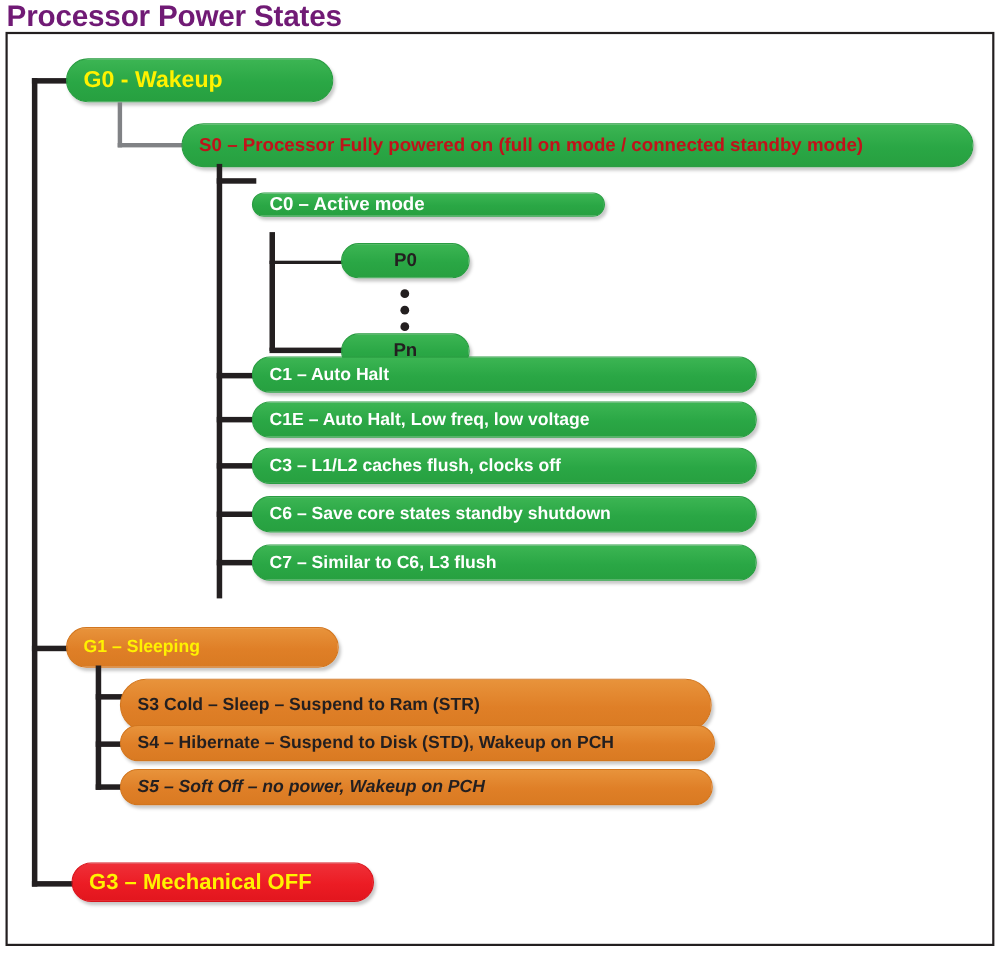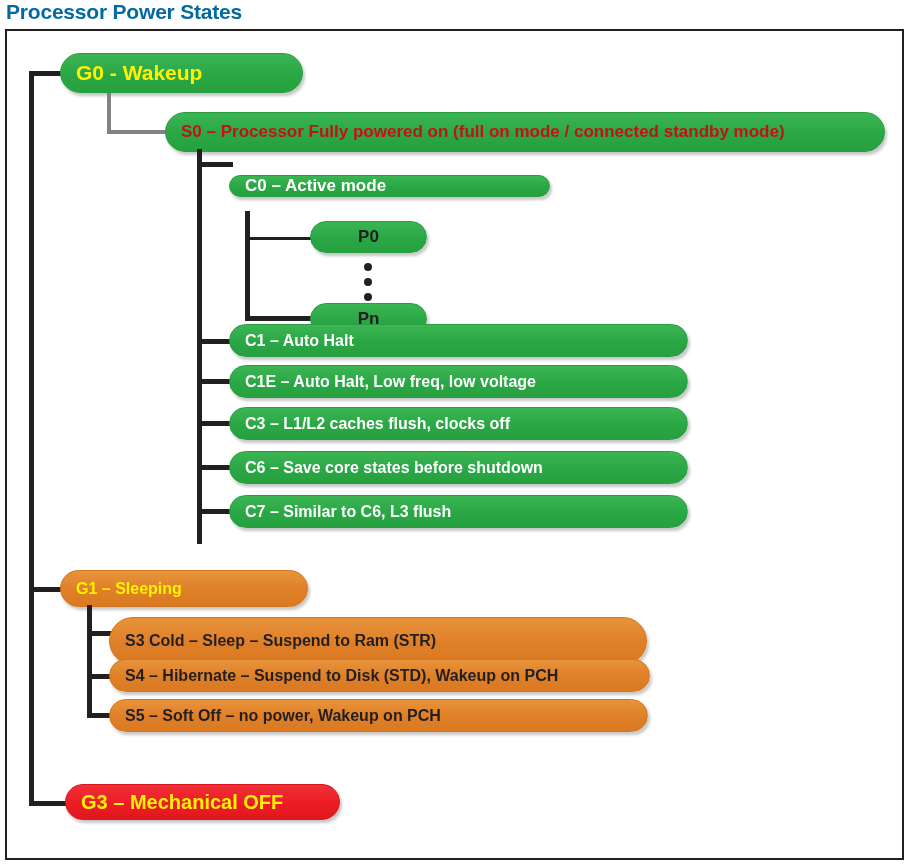--- a/index.html
+++ b/index.html
@@ -12,23 +12,23 @@
     height: 866px;
     font-family: "Liberation Sans", sans-serif;
     position: relative;
     overflow: hidden;
   }
 
   #page-title {
     position: absolute;
     left: 6px;
     top: 0px;
-    font-size: 21px;
+    font-size: 27px;
     font-weight: bold;
-    color: #0369a1;
+    color: #701a75;
     letter-spacing: -0.2px;
     white-space: nowrap;
   }
 
   #diagram-frame {
     position: absolute;
     left: 5px;
     top: 29px;
     width: 899px;
     height: 831px;
@@ -160,21 +160,21 @@
 
   <div class="pill green" style="left:222px; top:334px; width:459px; height:33px;">
     <span class="pill-label pad-left f-c txt-white">C1E – Auto Halt, Low freq, low voltage</span>
   </div>
 
   <div class="pill green" style="left:222px; top:376px; width:459px; height:33px;">
     <span class="pill-label pad-left f-c txt-white">C3 – L1/L2 caches flush, clocks off</span>
   </div>
 
   <div class="pill green" style="left:222px; top:420px; width:459px; height:33px;">
-    <span class="pill-label pad-left f-c txt-white">C6 – Save core states before shutdown</span>
+    <span class="pill-label pad-left f-c txt-white">C6 – Save core states standby shutdown</span>
   </div>
 
   <div class="pill green" style="left:222px; top:464px; width:459px; height:33px;">
     <span class="pill-label pad-left f-c txt-white">C7 – Similar to C6, L3 flush</span>
   </div>
 
   <div class="pill orange" style="left:53px; top:539px; width:248px; height:37px;">
     <span class="pill-label pad-left f-g1 txt-yellow">G1 – Sleeping</span>
   </div>
 
@@ -184,21 +184,21 @@
   <div class="line" style="left:80px; top:682px; width:32px; height:5px;"></div>
 
   <div class="pill orange" style="left:102px; top:586px; width:538px; height:48px;">
     <span class="pill-label pad-left f-s txt-black">S3 Cold – Sleep – Suspend to Ram (STR)</span>
   </div>
 
   <div class="pill orange" style="left:102px; top:628px; width:541px; height:33px;">
     <span class="pill-label pad-left f-s txt-black">S4 – Hibernate – Suspend to Disk (STD), Wakeup on PCH</span>
   </div>
 
-  <div class="pill orange" style="left:102px; top:668px; width:539px; height:33px;">
+  <div class="pill orange" style="left:102px; top:668px; width:539px; height:33px;font-style:italic;">
     <span class="pill-label pad-left f-s txt-black">S5 – Soft Off – no power, Wakeup on PCH</span>
   </div>
 
   <div class="pill red" style="left:58px; top:753px; width:275px; height:36px;">
     <span class="pill-label pad-left f-g3 txt-yellow">G3 – Mechanical OFF</span>
   </div>
 
 </div>
 
 </body></html>

